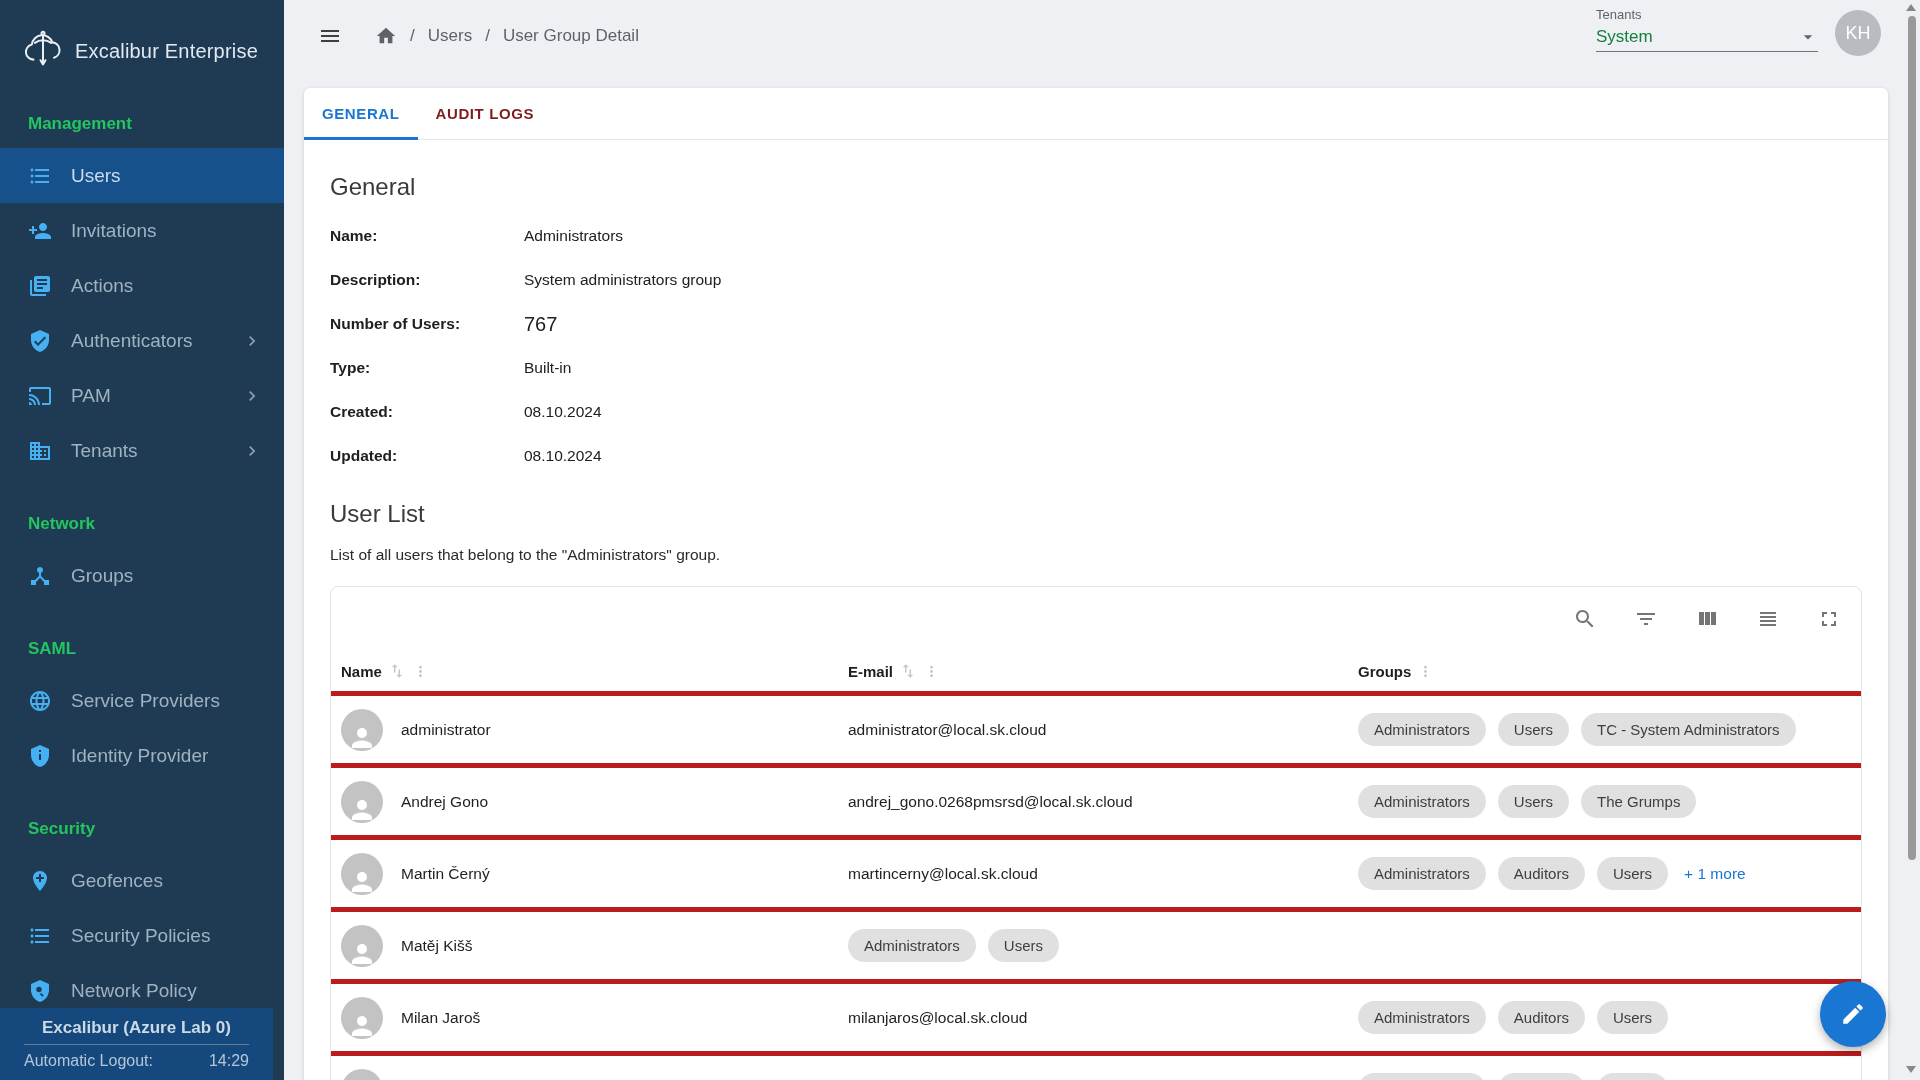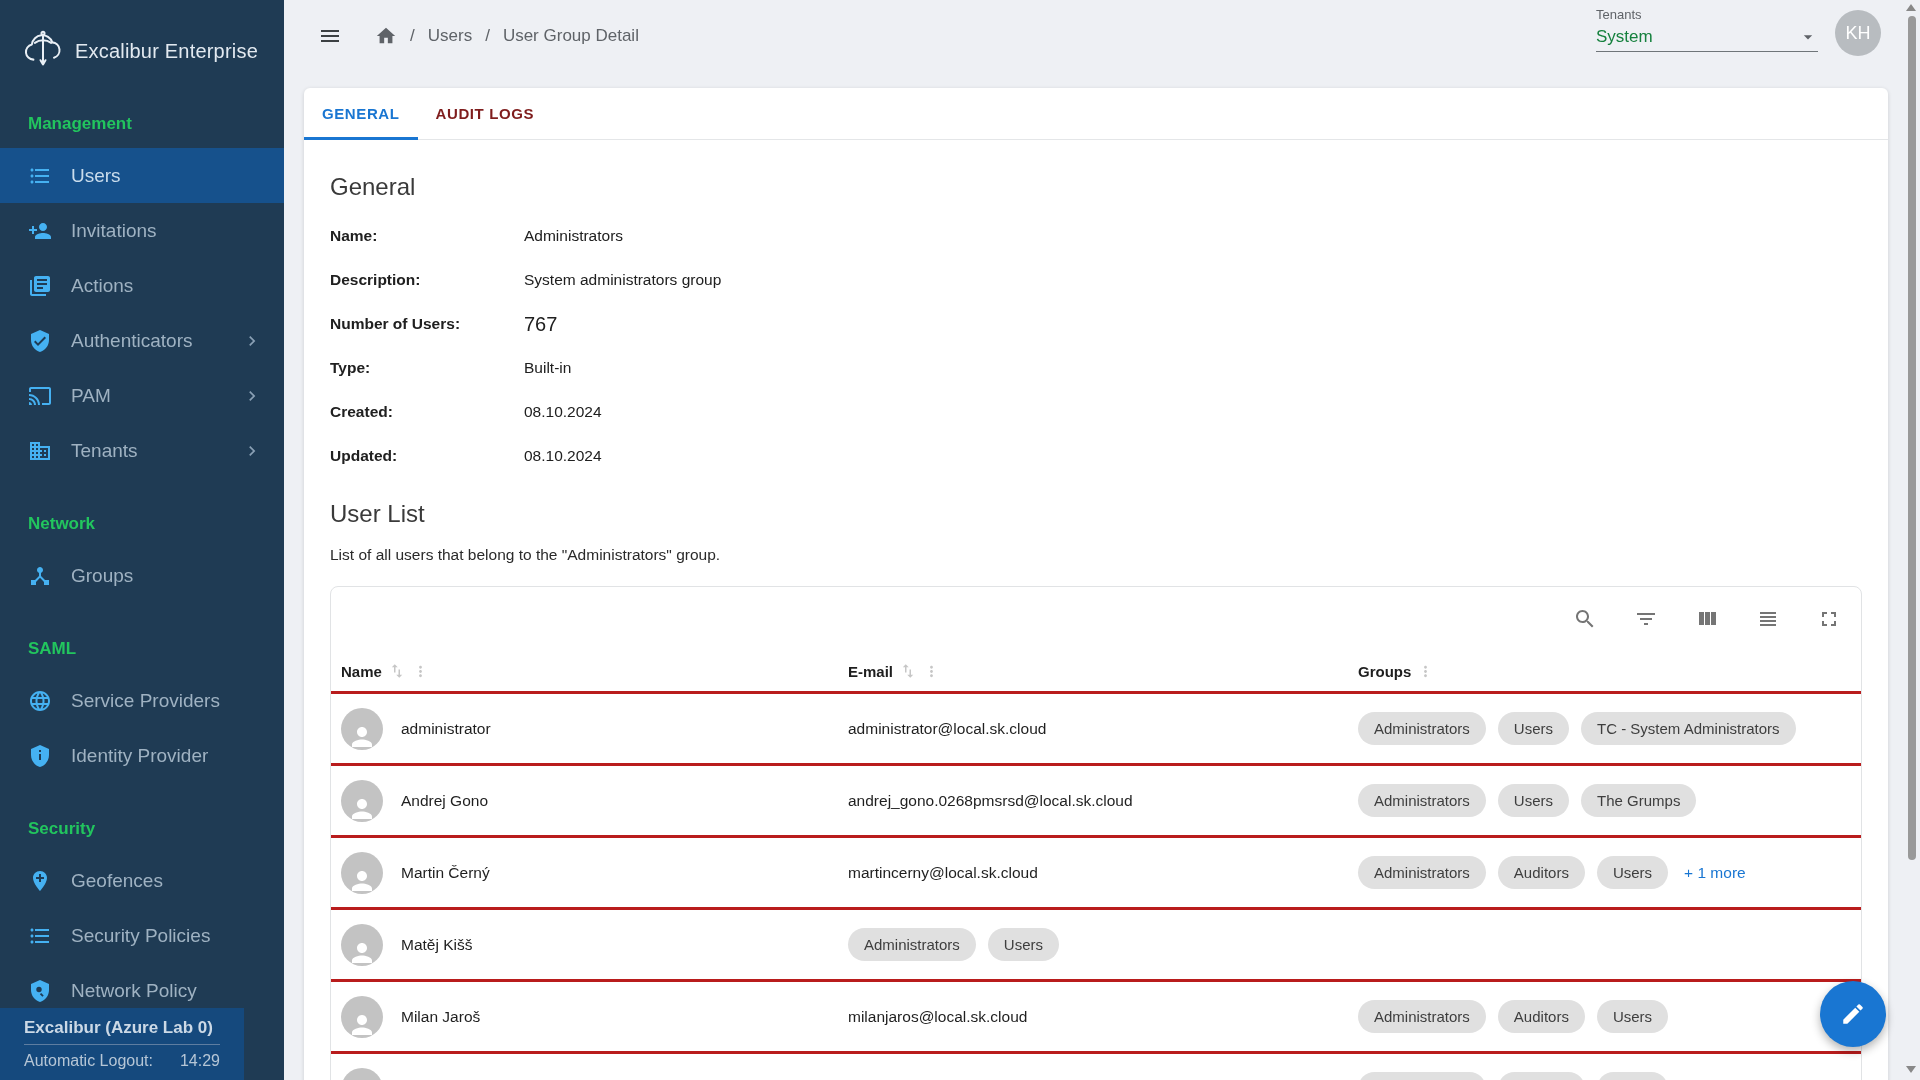--- a/index.html
+++ b/index.html
@@ -13,22 +13,22 @@
   .logo-mark { width:46px; height:46px; display:inline-flex; }
   .logo-title { font-size:20px; font-weight:500; color:#e2e9f0; letter-spacing:.2px; }
   .section-label { font-size:17px; font-weight:700; color:#22c55e; padding:0 28px;
     height:24px; line-height:24px; margin-top:34px; margin-bottom:12px; }
   .nav-section:first-child .section-label { margin-top:10px; }
   .nav-item { height:55px; display:flex; align-items:center; padding:0 22px 0 28px;
     gap:19px; color:#9fb2c2; font-size:19px; cursor:pointer; }
   .nav-item.active { background:var(--sidebar-active-bg,#16518c); color:#c9dcec; }
   .nav-item .nicon { width:24px; height:24px; color:var(--icon-blue,#45b1f2); flex:none; display:inline-flex; }
   .chevron { margin-left:auto; width:20px; height:20px; color:#8aa0b5; display:inline-flex; }
-  .side-footer { position:absolute; bottom:0; left:0; width:244px; height:72px;
-    background:var(--sidebar-footer-bg,#15497d); padding:10px 24px 4px; }
+  .side-footer { position:absolute; bottom:0; left:0; width:273px; height:72px;
+    background:var(--sidebar-footer-bg,#15497d); padding:10px 24px 4px;text-align:center; }
   .side-footer .env { font-size:17px; font-weight:700; color:#ccd9e6; }
   .side-footer hr { border:none; border-top:1px solid #5e7da0; margin:6px 0 7px; }
   .logout-row { display:flex; justify-content:space-between; font-size:16px; color:#b6c6d6; }
 
   
   .topbar { position:absolute; left:284px; top:0; right:0; height:72px;
     display:flex; align-items:center; padding-left:34px; }
   .icon-btn { width:24px; height:24px; display:inline-flex; color:#3c4043; cursor:pointer; border:none; background:none; }
   .breadcrumb { display:flex; align-items:center; gap:13px; margin-left:33px;
     color:#5f6368; font-size:17px; }
@@ -74,21 +74,21 @@
   .table-box { margin-top:21px; border:1px solid #e1e3e5; border-radius:8px; height:560px; overflow:hidden; }
   .tb { display:flex; justify-content:flex-end; align-items:center; height:64px; padding-right:20px; }
   .tb-btn { width:24px; height:24px; color:#757575; margin-left:37px; display:inline-flex;
     cursor:pointer; border:none; background:none; }
   .t-grid { display:grid; grid-template-columns:517px 510px 1fr; align-items:center; }
   .t-head { height:40px; }
   .h-cell { display:flex; align-items:center; gap:6px; font-weight:700; font-size:15px; color:#1e1e1e; }
   .h-cell.first { padding-left:10px; }
   .sort-ic { width:18px; height:18px; color:#c6c6c6; display:inline-flex; cursor:pointer; }
   .kebab-ic { width:17px; height:17px; color:#c6c6c6; display:inline-flex; cursor:pointer; }
-  .t-row { height:72px; border-top:3px solid #b91c1c; cursor:pointer; }
+  .t-row { height:72px; border-top:5px solid #b91c1c; cursor:pointer; }
   .cell-name { padding-left:10px; display:flex; align-items:center; gap:18px;
     font-size:15.5px; color:#1f1f1f; }
   .cell-email { font-size:15.5px; color:#1f1f1f; }
   .avatar { width:42px; height:42px; border-radius:50%; background:#c3c3c3; color:#fff;
     display:flex; align-items:flex-end; justify-content:center; overflow:hidden; flex:none; }
   .avatar .pic { width:30px; height:30px; display:inline-flex; margin-bottom:-2px; }
   .chips { display:flex; align-items:center; gap:12px; }
   .chip { background:var(--chip-bg,#e0e0e0); height:33px; display:flex; align-items:center;
     padding:0 16px; border-radius:17px; font-size:15px; color:#3e3e3e; white-space:nowrap; }
   .more-link { color:var(--accent,#1976d2); font-size:15.5px; font-weight:500; margin-left:4px; cursor:pointer; }

